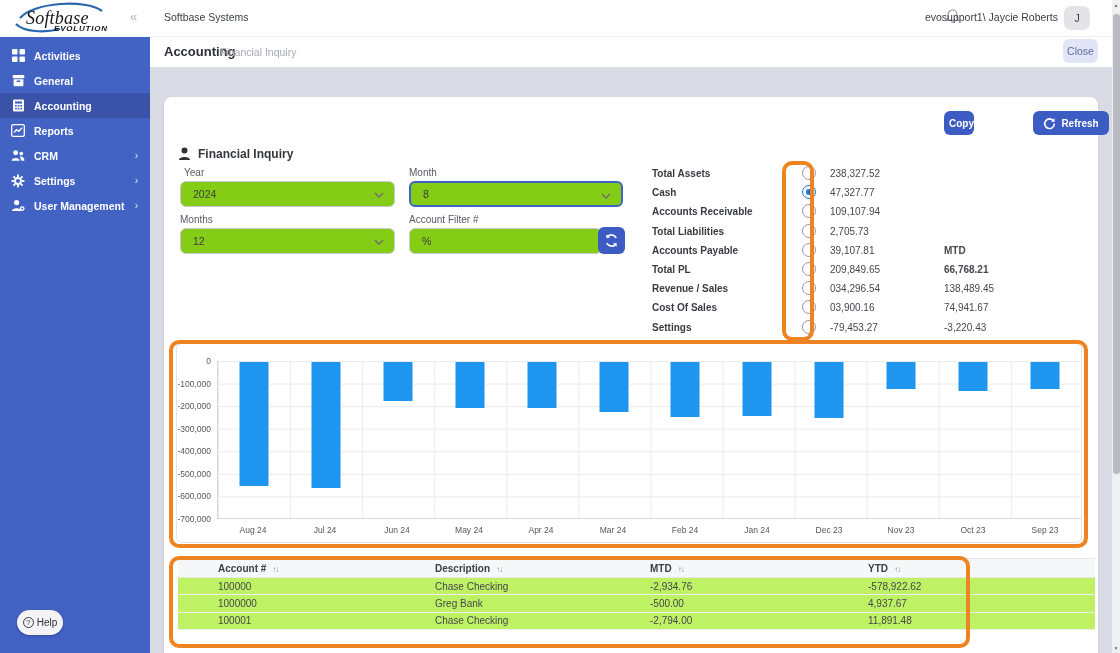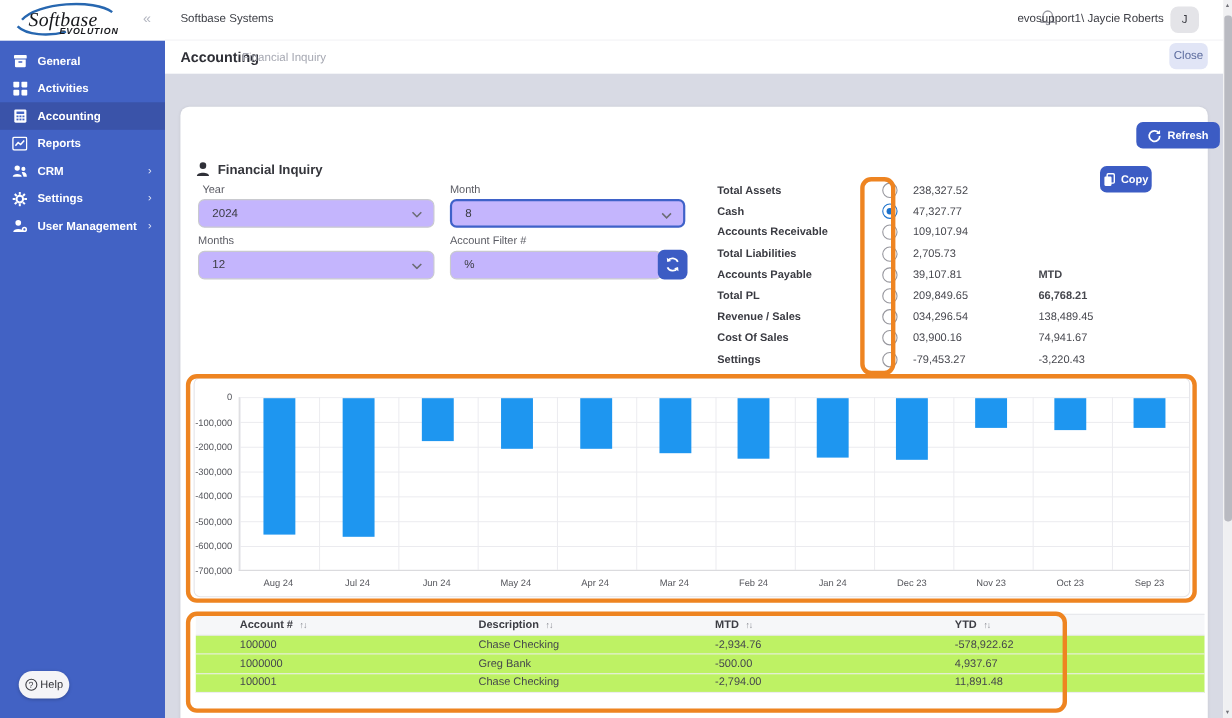--- a/index.html
+++ b/index.html
@@ -31,27 +31,27 @@
   #titlebar { position:absolute; left:150px; top:37px; width:962px; height:30px; background:#fff; }
   #page-title { position:absolute; left:14px; top:7px; font-size:13px; font-weight:700; color:#2e2f36; }
   #breadcrumb { position:absolute; left:70px; top:9px; font-size:10.5px; color:#a7a9b3; }
   #close-button { position:absolute; right:14px; top:2px; width:35px; height:24px; background:#e1e5f6; border:none; border-radius:6px; font-size:10.5px; color:#5d6c9e; cursor:pointer; }
 
   
   #content { position:absolute; left:150px; top:67px; width:962px; height:586px; background:#d8dae4; }
   #card { position:absolute; left:14px; top:30px; width:934px; height:556px; background:#fff; border-radius:8px 8px 0 0; box-shadow:0 1px 3px rgba(0,0,0,.08); }
 
   .btn-blue { position:absolute; top:14px; height:24px; background:#3c5cc4; border:none; border-radius:6px; color:#fff; font-size:10px; font-weight:600; display:flex; align-items:center; justify-content:center; gap:5px; cursor:pointer; }
-  #copy-button { left:836px; width:47px;margin-top:40px; }
+  #copy-button { left:780px; width:30px; }
   #refresh-button { left:869px; width:76px; }
 
   #section-title { position:absolute; left:14px; top:50px; display:flex; align-items:center; gap:7px; font-size:12px; font-weight:700; color:#35363c; }
 
   .field-label { position:absolute; font-size:10px; color:#5a5b63; }
-  .select-box, .input-box { position:absolute; height:26px; background:#c4b5fd; border:1px solid #c9cacf; border-radius:6px; font-size:10.5px; color:#3a3b42; display:flex; align-items:center; padding:0 12px; cursor:pointer; }
+  .select-box, .input-box { position:absolute; height:26px; background:#84cc16; border:1px solid #c9cacf; border-radius:6px; font-size:10.5px; color:#3a3b42; display:flex; align-items:center; padding:0 12px; cursor:pointer; }
   .select-box .chev { position:absolute; right:10px; top:10px; }
   .focused { border:2px solid #3f62c9; }
   #filter-refresh { position:absolute; left:434px; top:130px; width:27px; height:27px; background:#3c5cc4; border:none; border-radius:6px; display:flex; align-items:center; justify-content:center; cursor:pointer; }
 
   
   #summary { position:absolute; left:474px; top:67px; width:446px; }
   .sum-row { position:relative; height:19.2px;margin-left:14px; }
   .sum-label { position:absolute; left:0; top:4px; font-size:10px; font-weight:600; color:#3a3b42; }
   .sum-radio { position:absolute; left:150px; top:2px; width:14px; height:14px; border:1.5px solid #97979e; border-radius:50%; background:#fff; cursor:pointer; }
   .sum-radio.selected { border-color:#1c72cc; }
@@ -104,37 +104,37 @@
         </svg>
         <span class="logo-main">Softbase</span>
         <span class="logo-sub">EVOLUTION</span>
       </div>
       <span id="collapse">«</span>
     </div>
     <div id="nav">
         <div class="nav-item">
           <span class="nav-icon">
             <svg width="13" height="13" viewBox="0 0 13 13">
-              <rect x="0.7" y="1" width="11.6" height="3.2" rx="0.8" fill="#fff"></rect>
-              <path d="M1.6 5.2 h9.8 v6 a1 1 0 0 1 -1 1 h-7.8 a1 1 0 0 1 -1 -1 z" fill="#fff"></path>
-              <rect x="4.6" y="6.6" width="3.8" height="1.4" rx="0.6" fill="#4262c4"></rect>
-            </svg>
-          </span>
-          <span class="nav-label">General</span>
-        </div>
-        <div class="nav-item">
-          <span class="nav-icon">
-            <svg width="13" height="13" viewBox="0 0 13 13">
               <rect x="0" y="0" width="5.5" height="5.5" rx="1" fill="#fff"></rect>
               <rect x="7.5" y="0" width="5.5" height="5.5" rx="1" fill="#fff"></rect>
               <rect x="0" y="7.5" width="5.5" height="5.5" rx="1" fill="#fff"></rect>
               <rect x="7.5" y="7.5" width="5.5" height="5.5" rx="1" fill="#fff"></rect>
             </svg>
           </span>
           <span class="nav-label">Activities</span>
+        </div>
+        <div class="nav-item">
+          <span class="nav-icon">
+            <svg width="13" height="13" viewBox="0 0 13 13">
+              <rect x="0.7" y="1" width="11.6" height="3.2" rx="0.8" fill="#fff"></rect>
+              <path d="M1.6 5.2 h9.8 v6 a1 1 0 0 1 -1 1 h-7.8 a1 1 0 0 1 -1 -1 z" fill="#fff"></path>
+              <rect x="4.6" y="6.6" width="3.8" height="1.4" rx="0.6" fill="#4262c4"></rect>
+            </svg>
+          </span>
+          <span class="nav-label">General</span>
         </div>
         <div class="nav-item active">
           <span class="nav-icon">
             <svg width="13" height="13" viewBox="0 0 13 13">
               <rect x="1" y="0.5" width="11" height="12" rx="1.2" fill="#fff"></rect>
               <rect x="3" y="2.4" width="7" height="2.2" fill="#4262c4"></rect>
               <rect x="3" y="6" width="1.8" height="1.6" fill="#4262c4"></rect>
               <rect x="5.7" y="6" width="1.8" height="1.6" fill="#4262c4"></rect>
               <rect x="8.4" y="6" width="1.8" height="1.6" fill="#4262c4"></rect>
               <rect x="3" y="8.8" width="1.8" height="1.6" fill="#4262c4"></rect>

